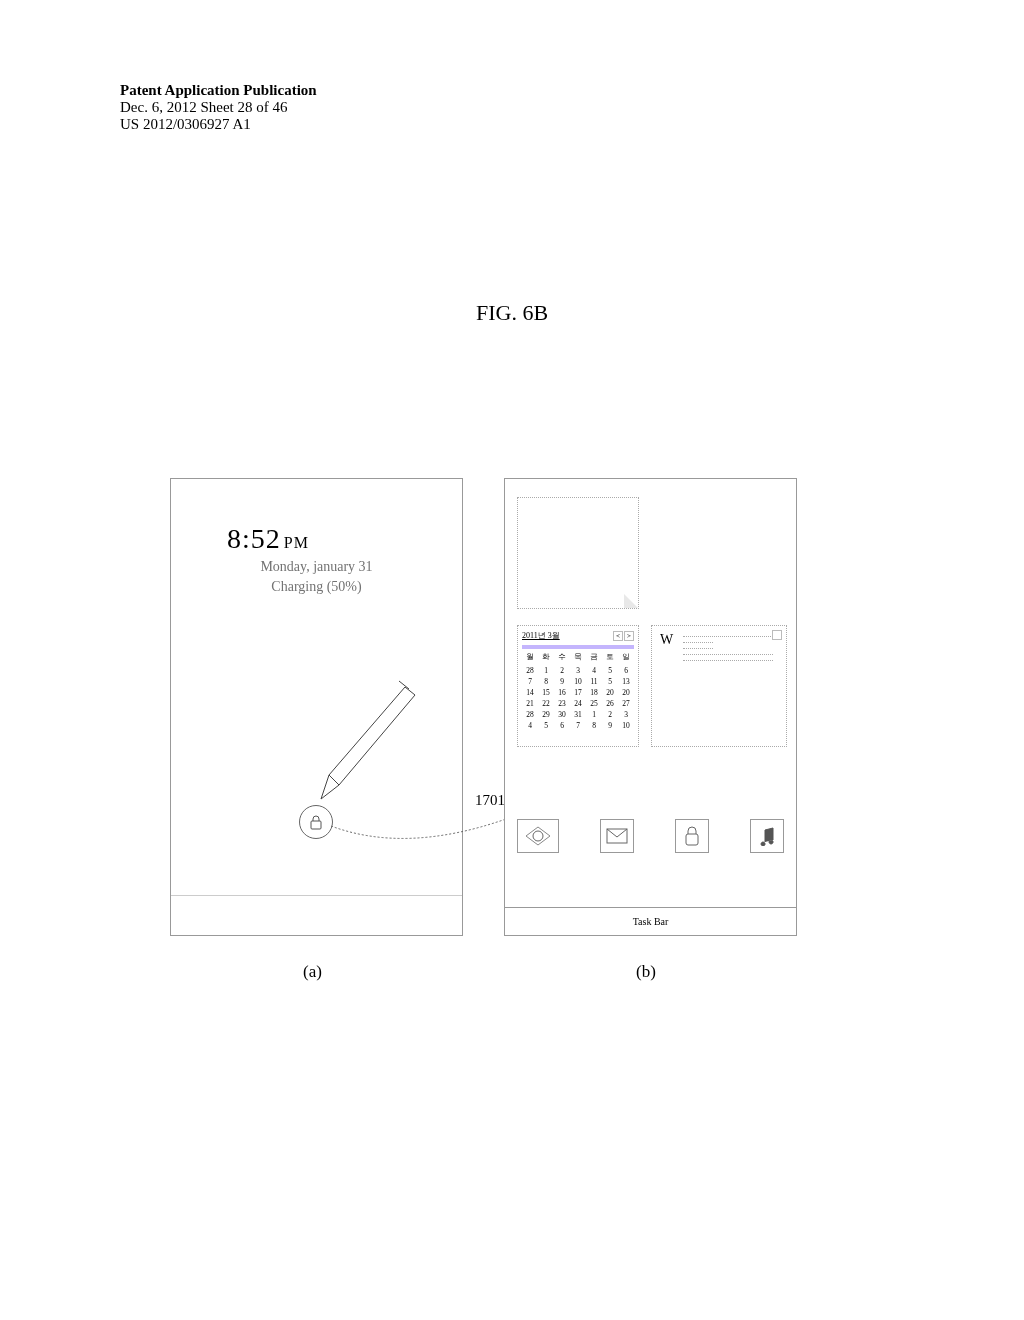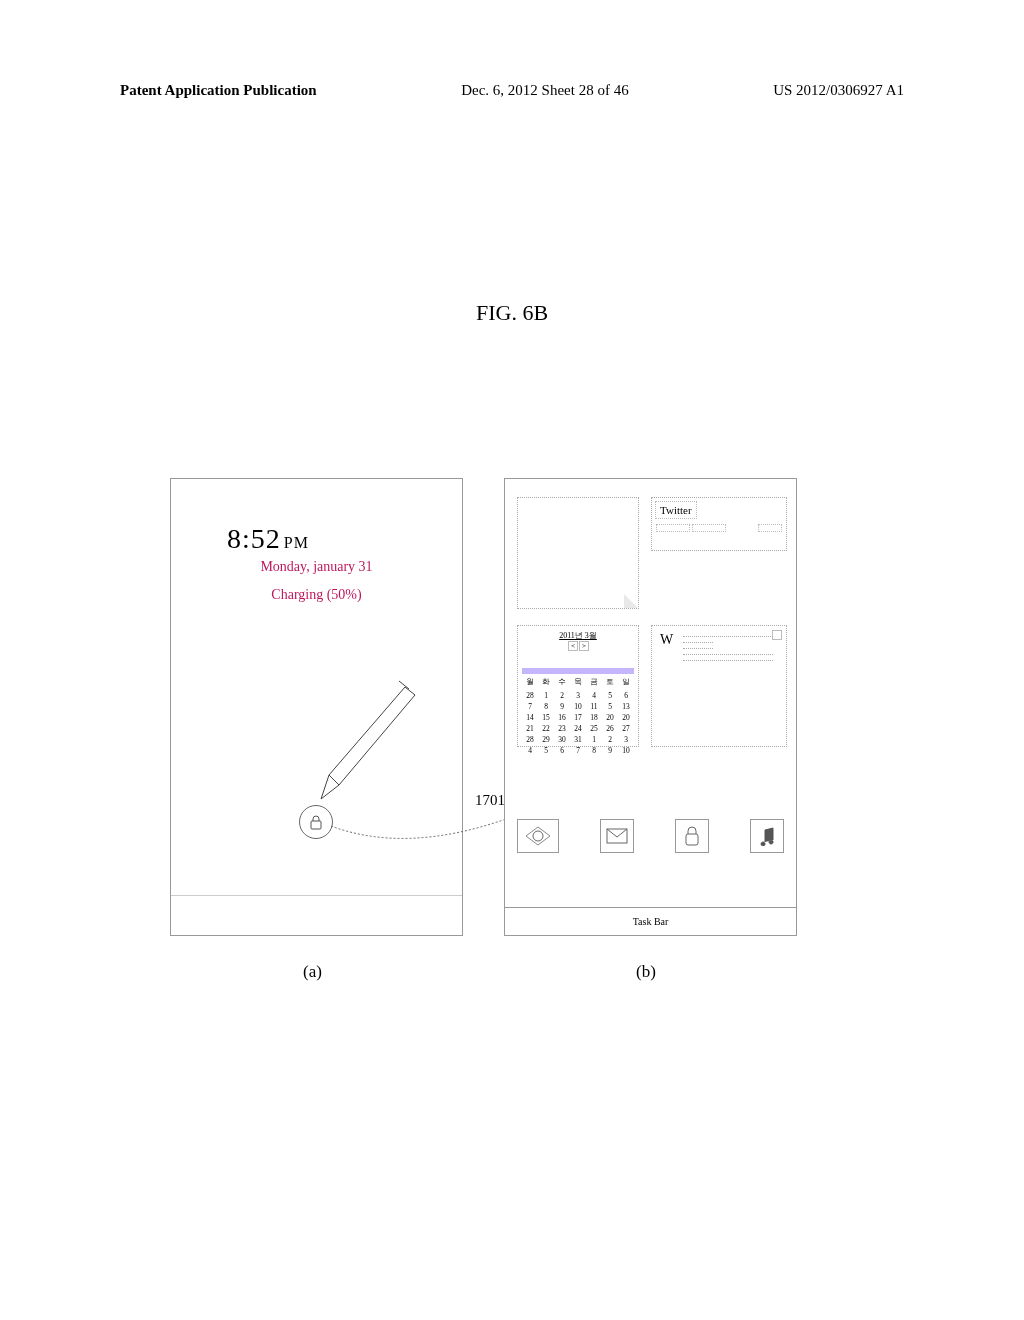--- a/index.html
+++ b/index.html
@@ -12,20 +12,21 @@
     }
     .header {
       position: absolute;
       top: 82px;
       left: 0;
       width: 100%;
       display: flex;
       justify-content: space-between;
       padding: 0 120px;
       font-size: 15px;
+      flex-direction: column;
     }
     .header-left { font-weight: bold; }
     .header-right { font-weight: normal; }
     .fig-title {
       position: absolute;
       top: 300px;
       left: 50%;
       transform: translateX(-50%);
       font-size: 22px;
       font-weight: normal;
@@ -63,24 +64,24 @@
       font-size: 28px;
       font-family: Georgia, serif;
       letter-spacing: 1px;
     }
     .time-pm { font-size: 16px; margin-left: 3px; }
     .date-line, .charging-line {
       position: absolute;
       left: 50%;
       transform: translateX(-50%);
       font-size: 14px;
-      color: #be185d;
+      color: #737373;
     }
     .date-line { top: 80px; }
-    .charging-line { top: 108px; }
+    .charging-line { top: 100px; }
     .pencil {
       position: absolute;
       top: 190px;
       left: 140px;
     }
     .lock-container {
       position: absolute;
       top: 326px;
       left: 128px;
     }
@@ -129,21 +130,21 @@
       border-left: 14px solid #e8e8e8;
       border-top: 14px solid #fff;
     }
     .twitter-widget { top: 18px; left: 146px; width: 136px; height: 54px; }
     .twitter-title { font-size: 11px; padding: 2px 4px; border: 1px dotted #bbb; margin: 3px; display: inline-block; }
     .twitter-bars { display: flex; gap: 2px; padding: 2px 4px; }
     .twitter-bar { height: 8px; width: 34px; border: 1px dotted #bbb; }
     .twitter-bar-sm { width: 24px; margin-left: auto; }
     .draw-widget { top: 82px; left: 146px; width: 136px; height: 48px; display: flex; align-items: center; justify-content: center; font-size: 11px; }
     .cal-widget { top: 146px; left: 12px; width: 122px; height: 122px; padding: 4px; font-size: 8px; }
-    .cal-header { display: flex; justify-content: space-between; align-items: center; border-bottom: 6px solid #c4b5fd; padding-bottom: 18px; flex-direction: column; }
+    .cal-header { display: flex; justify-content: space-between; align-items: center; border-bottom: 4px solid #c4b5fd; padding-bottom: 4px; }
     .cal-nav { border: 1px solid #bbb; font-size: 7px; padding: 0 2px; margin-left: 1px; }
     .cal-grid { display: grid; grid-template-columns: repeat(7, 1fr); text-align: center; gap: 0; margin-top: 2px; }
     .cal-cell { font-size: 7.5px; padding: 1px 0; }
     .weather-widget { top: 146px; left: 146px; width: 136px; height: 122px; padding: 6px 8px; position: absolute; }
     .weather-w { font-size: 14px; display: inline-block; vertical-align: top;}
     .weather-lines { display: inline-block; margin-left: 6px; }
     .weather-line { height: 2px; border-top: 1px dotted #aaa; margin: 4px 0; width: 90px; }
     .weather-line-sm { width: 30px; }
     .weather-box { position: absolute; top: 4px; right: 4px; width: 10px; height: 10px; border: 1px solid #bbb; }
 
@@ -217,28 +218,20 @@
   </div>
   <div class="panel-a-bottom"></div>
 </div>
 <div class="panel-label panel-label-a">(a)</div>
 
 <div class="annotation">1701</div>
 
 <div class="panel panel-b">
   <div class="widget note-widget">
     <div class="note-corner"></div>
-  </div>
-  <div class="widget twitter-widget">
-    <span class="twitter-title">Twitter</span>
-    <div class="twitter-bars">
-      <div class="twitter-bar"></div>
-      <div class="twitter-bar"></div>
-      <div class="twitter-bar twitter-bar-sm"></div>
-    </div>
   </div>
   <div class="widget cal-widget">
     <div class="cal-header">
       <span style="text-decoration: underline;">2011년 3월</span>
       <span>
         <span class="cal-nav">&lt;</span><span class="cal-nav">&gt;</span>
       </span>
     </div>
     <div class="cal-grid" id="cal-days">
         <span class="cal-cell">월</span>

